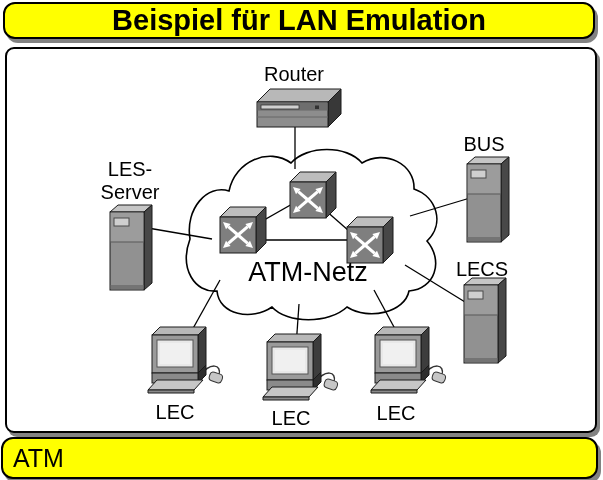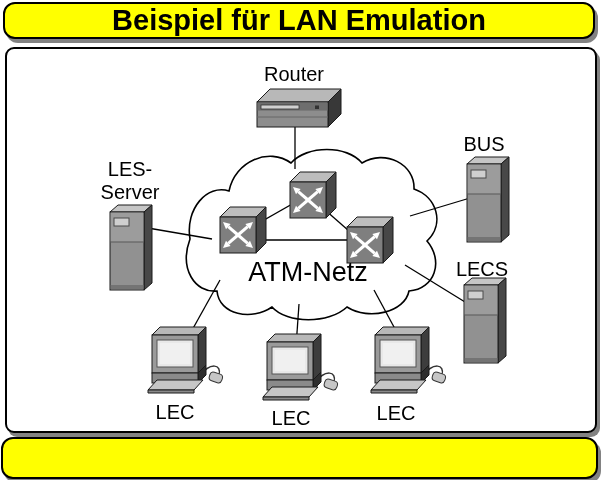--- a/index.html
+++ b/index.html
@@ -139,13 +139,14 @@
     <text class="lbl" x="123" y="150" text-anchor="middle">Server</text>
     <text class="lbl" x="477" y="102" text-anchor="middle">BUS</text>
     <text class="lbl" x="475" y="227" text-anchor="middle">LECS</text>
     <text class="lbl" x="168" y="370" text-anchor="middle">LEC</text>
     <text class="lbl" x="284" y="376" text-anchor="middle">LEC</text>
     <text class="lbl" x="389" y="371" text-anchor="middle">LEC</text>
   </svg>
 </div>
 
 <div class="bar footer-bar">
+  <span>ATM</span>
 </div>
 
 </body></html>

